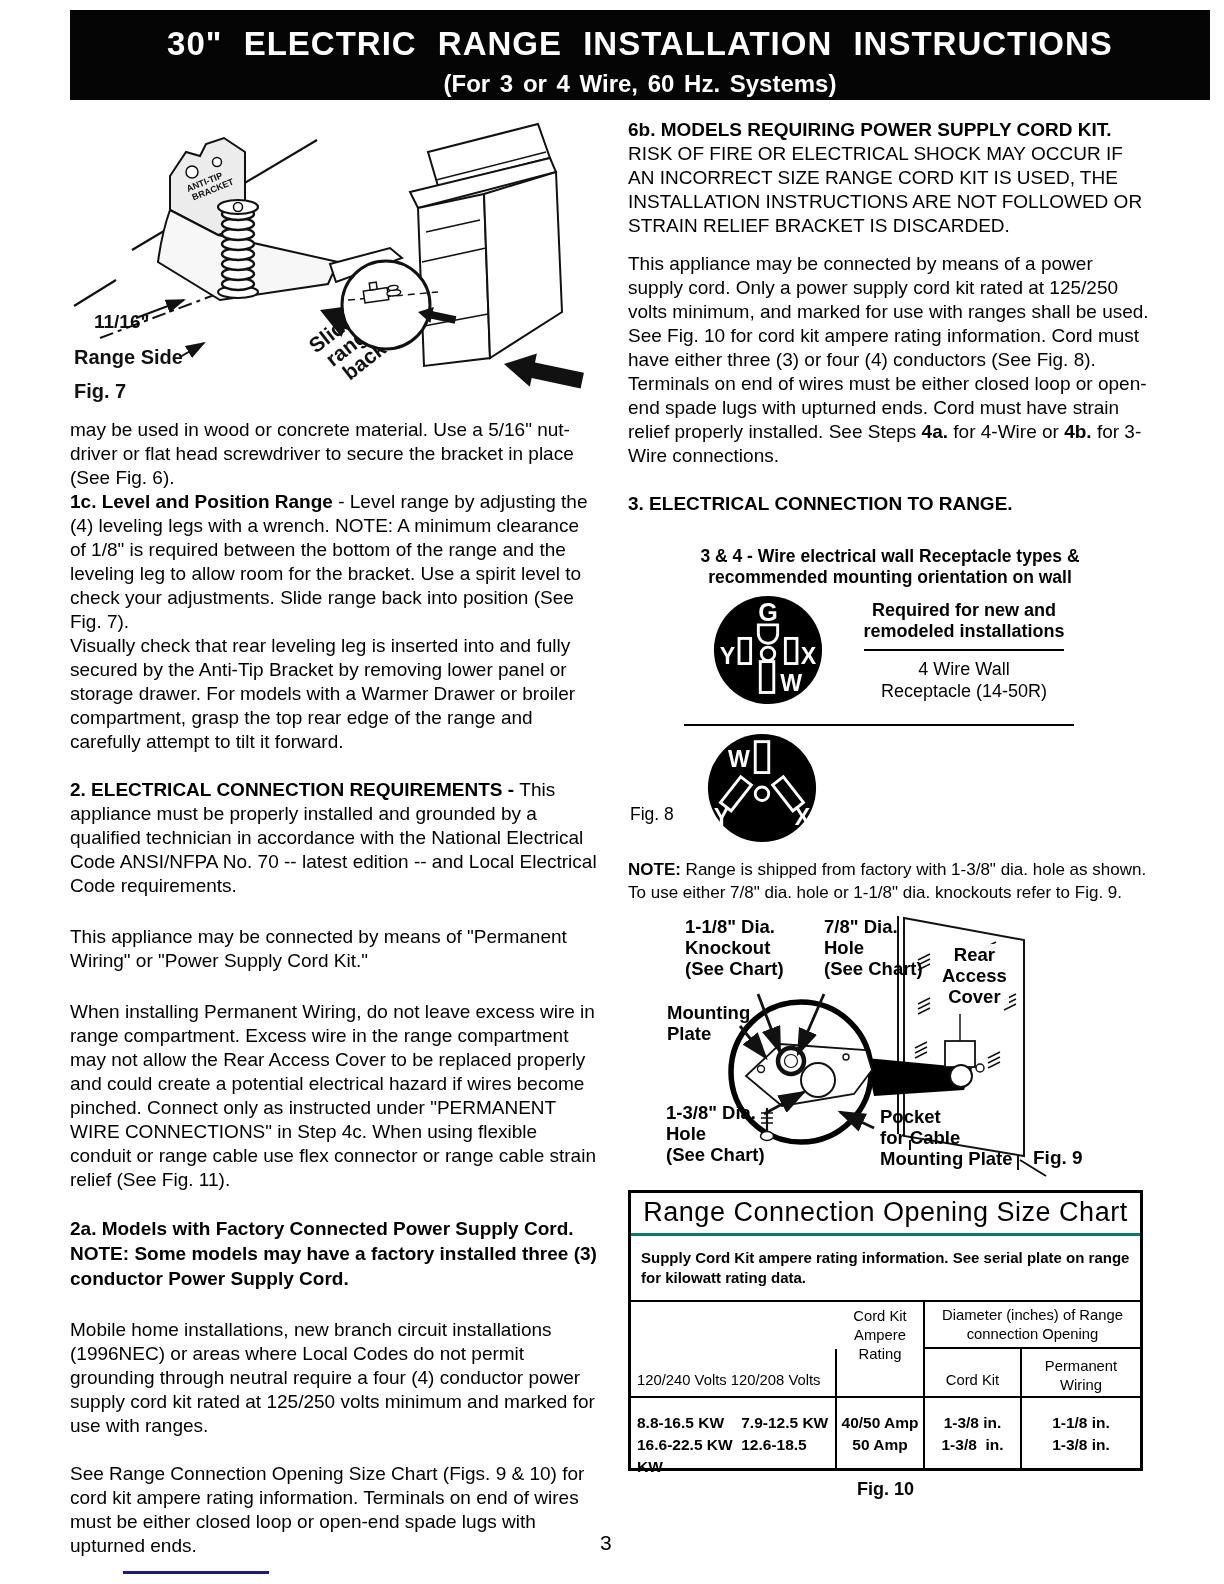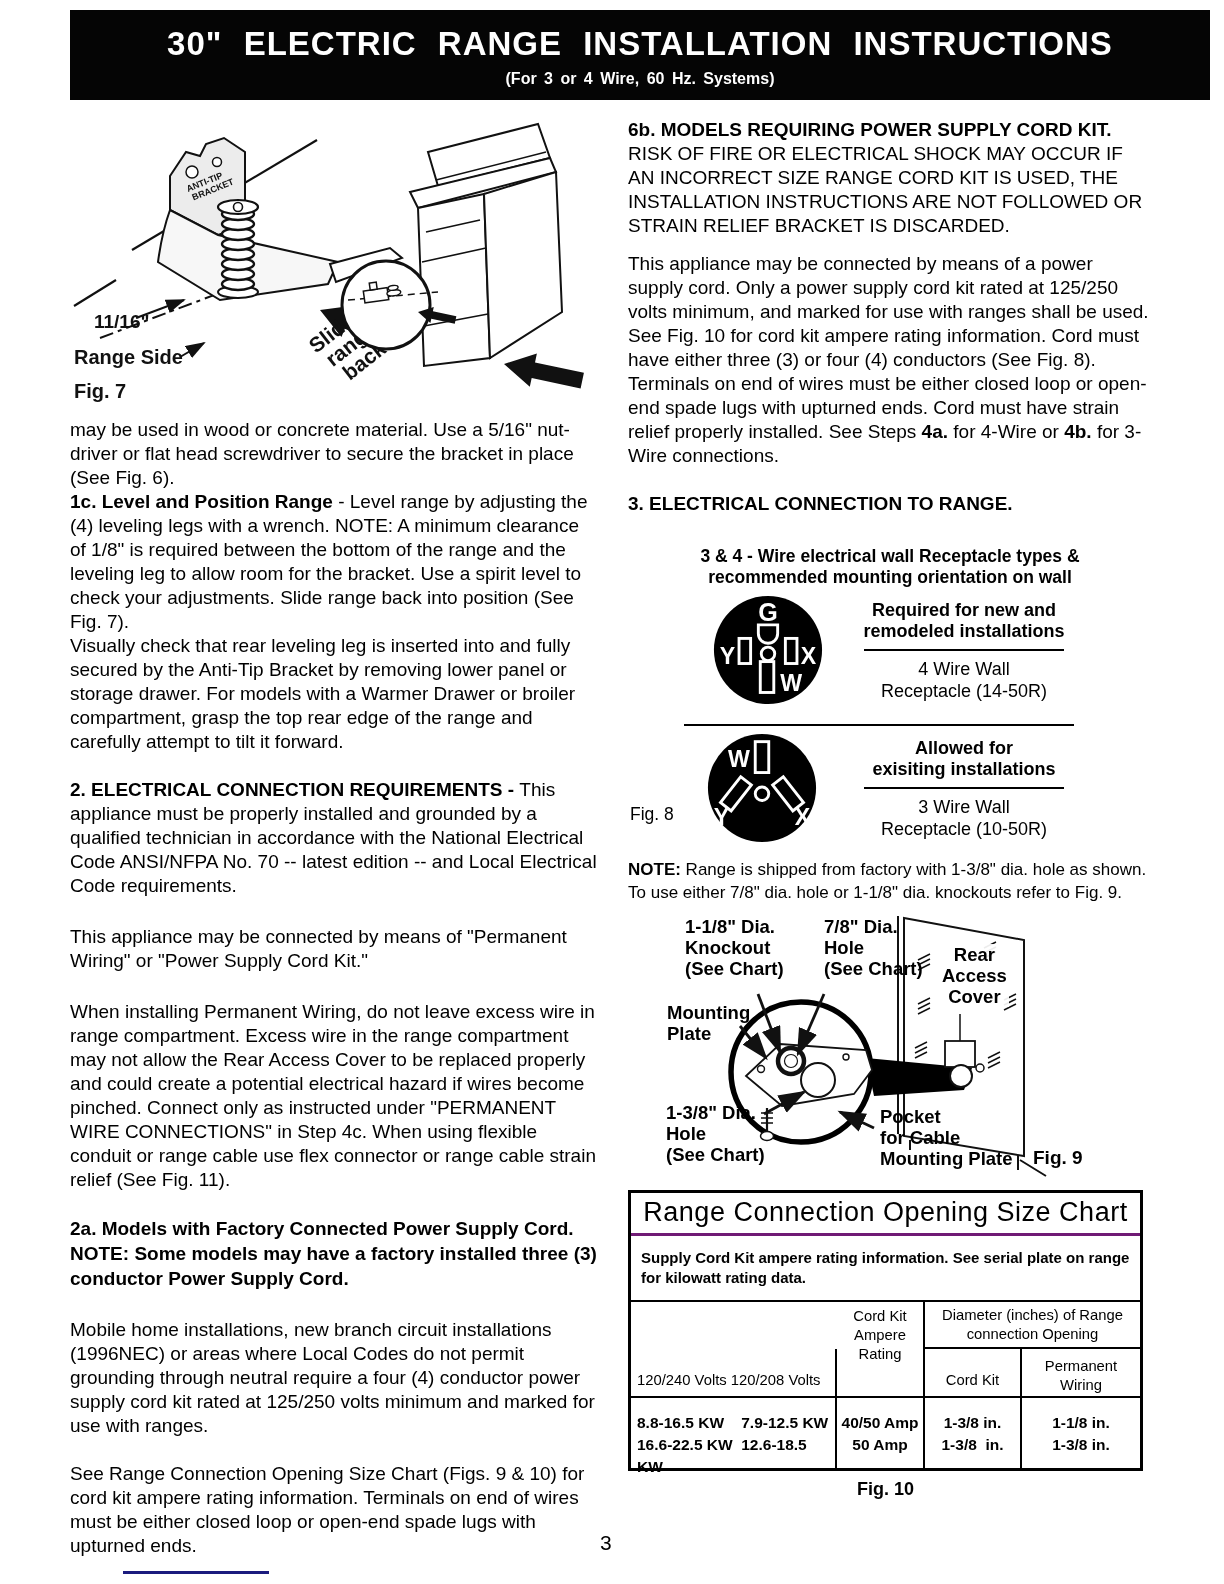--- a/index.html
+++ b/index.html
@@ -7,21 +7,21 @@
     position:relative; width:1224px; height:1584px; margin:0 auto;
     background:#ffffff; font-family:"Liberation Sans", sans-serif; color:#000;
     overflow:hidden;
   }
   
   .header-bar {
     position:absolute; left:70px; top:10px; width:1140px; height:90px;
     background:#050505; color:#fff; text-align:center;
   }
   .header-title { font-size:33px; font-weight:bold; letter-spacing:1px; word-spacing:11px; padding-top:15px; }
-  .header-sub { font-size:16px; font-weight:bold; word-spacing:3px; padding-top:7px; }
+  .header-sub { font-size:24px; font-weight:bold; word-spacing:3px; padding-top:7px; }
 
   
   .col { position:absolute; font-size:19px; line-height:24px; }
   .col-left  { left:70px;  top:112px; width:527px; }
   .col-right { left:628px; top:112px; width:524px; }
   .col p { margin:0; }
   .mt-s { margin-top:14px !important; }
   .mt-m { margin-top:24px !important; }
   .mt-l { margin-top:27px !important; }
   .pre { white-space:pre-line; }
@@ -47,21 +47,21 @@
 
   
   .fig9 { position:relative; width:524px; height:274px; margin-top:4px; }
   .fig9 svg { position:absolute; left:0; top:0; }
   .f9lab { position:absolute; font-weight:bold; font-size:18.5px; line-height:21px; white-space:pre-line; }
   .f9cap { position:absolute; left:405px; top:238px; font-weight:bold; font-size:19px; }
   .bg-white { background:rgba(255,255,255,.92); padding:0 2px; text-align:center; }
 
   
   .chart-box { width:515px; border:3px solid #000; margin-top:8px; box-sizing:border-box; }
-  .chart-title { font-size:27px; text-align:center; padding:7px 0 9px; border-bottom:3px solid #701a75; letter-spacing:.5px; }
+  .chart-title { font-size:27px; text-align:center; padding:7px 0 9px; border-bottom:3px solid #0f766e; letter-spacing:.5px; }
   .chart-sub { font-size:15px; font-weight:bold; line-height:20px; padding:12px 10px 12px; border-bottom:2px solid #000; }
   .chart-grid { display:grid; grid-template-columns:206px 88px 97px 1fr; grid-template-rows:47px 49px 70px;
     font-size:14.8px; line-height:19px; }
   .cell { box-sizing:border-box; }
   .c-kw   { grid-area:1/1/2/2; border-right:2px solid #000; border-bottom:2px solid #000; padding:4px 6px; }
   .c-amp  { grid-area:1/2/3/3; border-right:2px solid #000; border-bottom:2px solid #000; text-align:center; padding-top:5px; }
   .c-dia  { grid-area:1/3/2/5; border-bottom:2px solid #000; text-align:center; padding-top:4px; }
   .c-volts{ grid-area:2/1/3/2; border-right:2px solid #000; border-bottom:2px solid #000; padding:22px 6px 0; }
   .c-cord { grid-area:2/3/3/4; border-right:2px solid #000; border-bottom:2px solid #000; text-align:center; padding-top:22px; }
   .c-perm { grid-area:2/4/3/5; border-bottom:2px solid #000; text-align:center; padding-top:8px; }
@@ -220,27 +220,20 @@
           <g transform="translate(33,64) rotate(38)">
               <rect x="-7" y="-17" width="14" height="34" fill="none" stroke="#fff" stroke-width="3"></rect>
             </g>
           <g transform="translate(87,64) rotate(-38)">
               <rect x="-7" y="-17" width="14" height="34" fill="none" stroke="#fff" stroke-width="3"></rect>
             </g>
           <circle cx="60" cy="64" r="7" fill="none" stroke="#fff" stroke-width="3"></circle>
           <text x="18" y="96" text-anchor="middle" font-size="24" font-weight="bold" fill="#fff">Y</text>
           <text x="102" y="96" text-anchor="middle" font-size="24" font-weight="bold" fill="#fff">X</text>
         </svg>
-      </div>
-      <div class="fig8-labels" style="left:228px; top:192px;">
-        <div class="fig8-status pre">Allowed for
-exisiting installations</div>
-        <hr class="fig8-hr">
-        <div class="fig8-name pre">3 Wire Wall
-Receptacle (10-50R)</div>
       </div>
 
       <div class="fig8-caption">Fig. 8</div>
     </div>
 
     <p class="note"><b>NOTE:</b><span>  Range is shipped from factory with 1-3/8" dia. hole as shown. To use either 7/8" dia. hole or 1-1/8" dia. knockouts refer to Fig. 9.</span></p>
 
     <div class="fig9">
       <svg viewBox="0 0 524 274" width="524" height="274">
         <defs>

